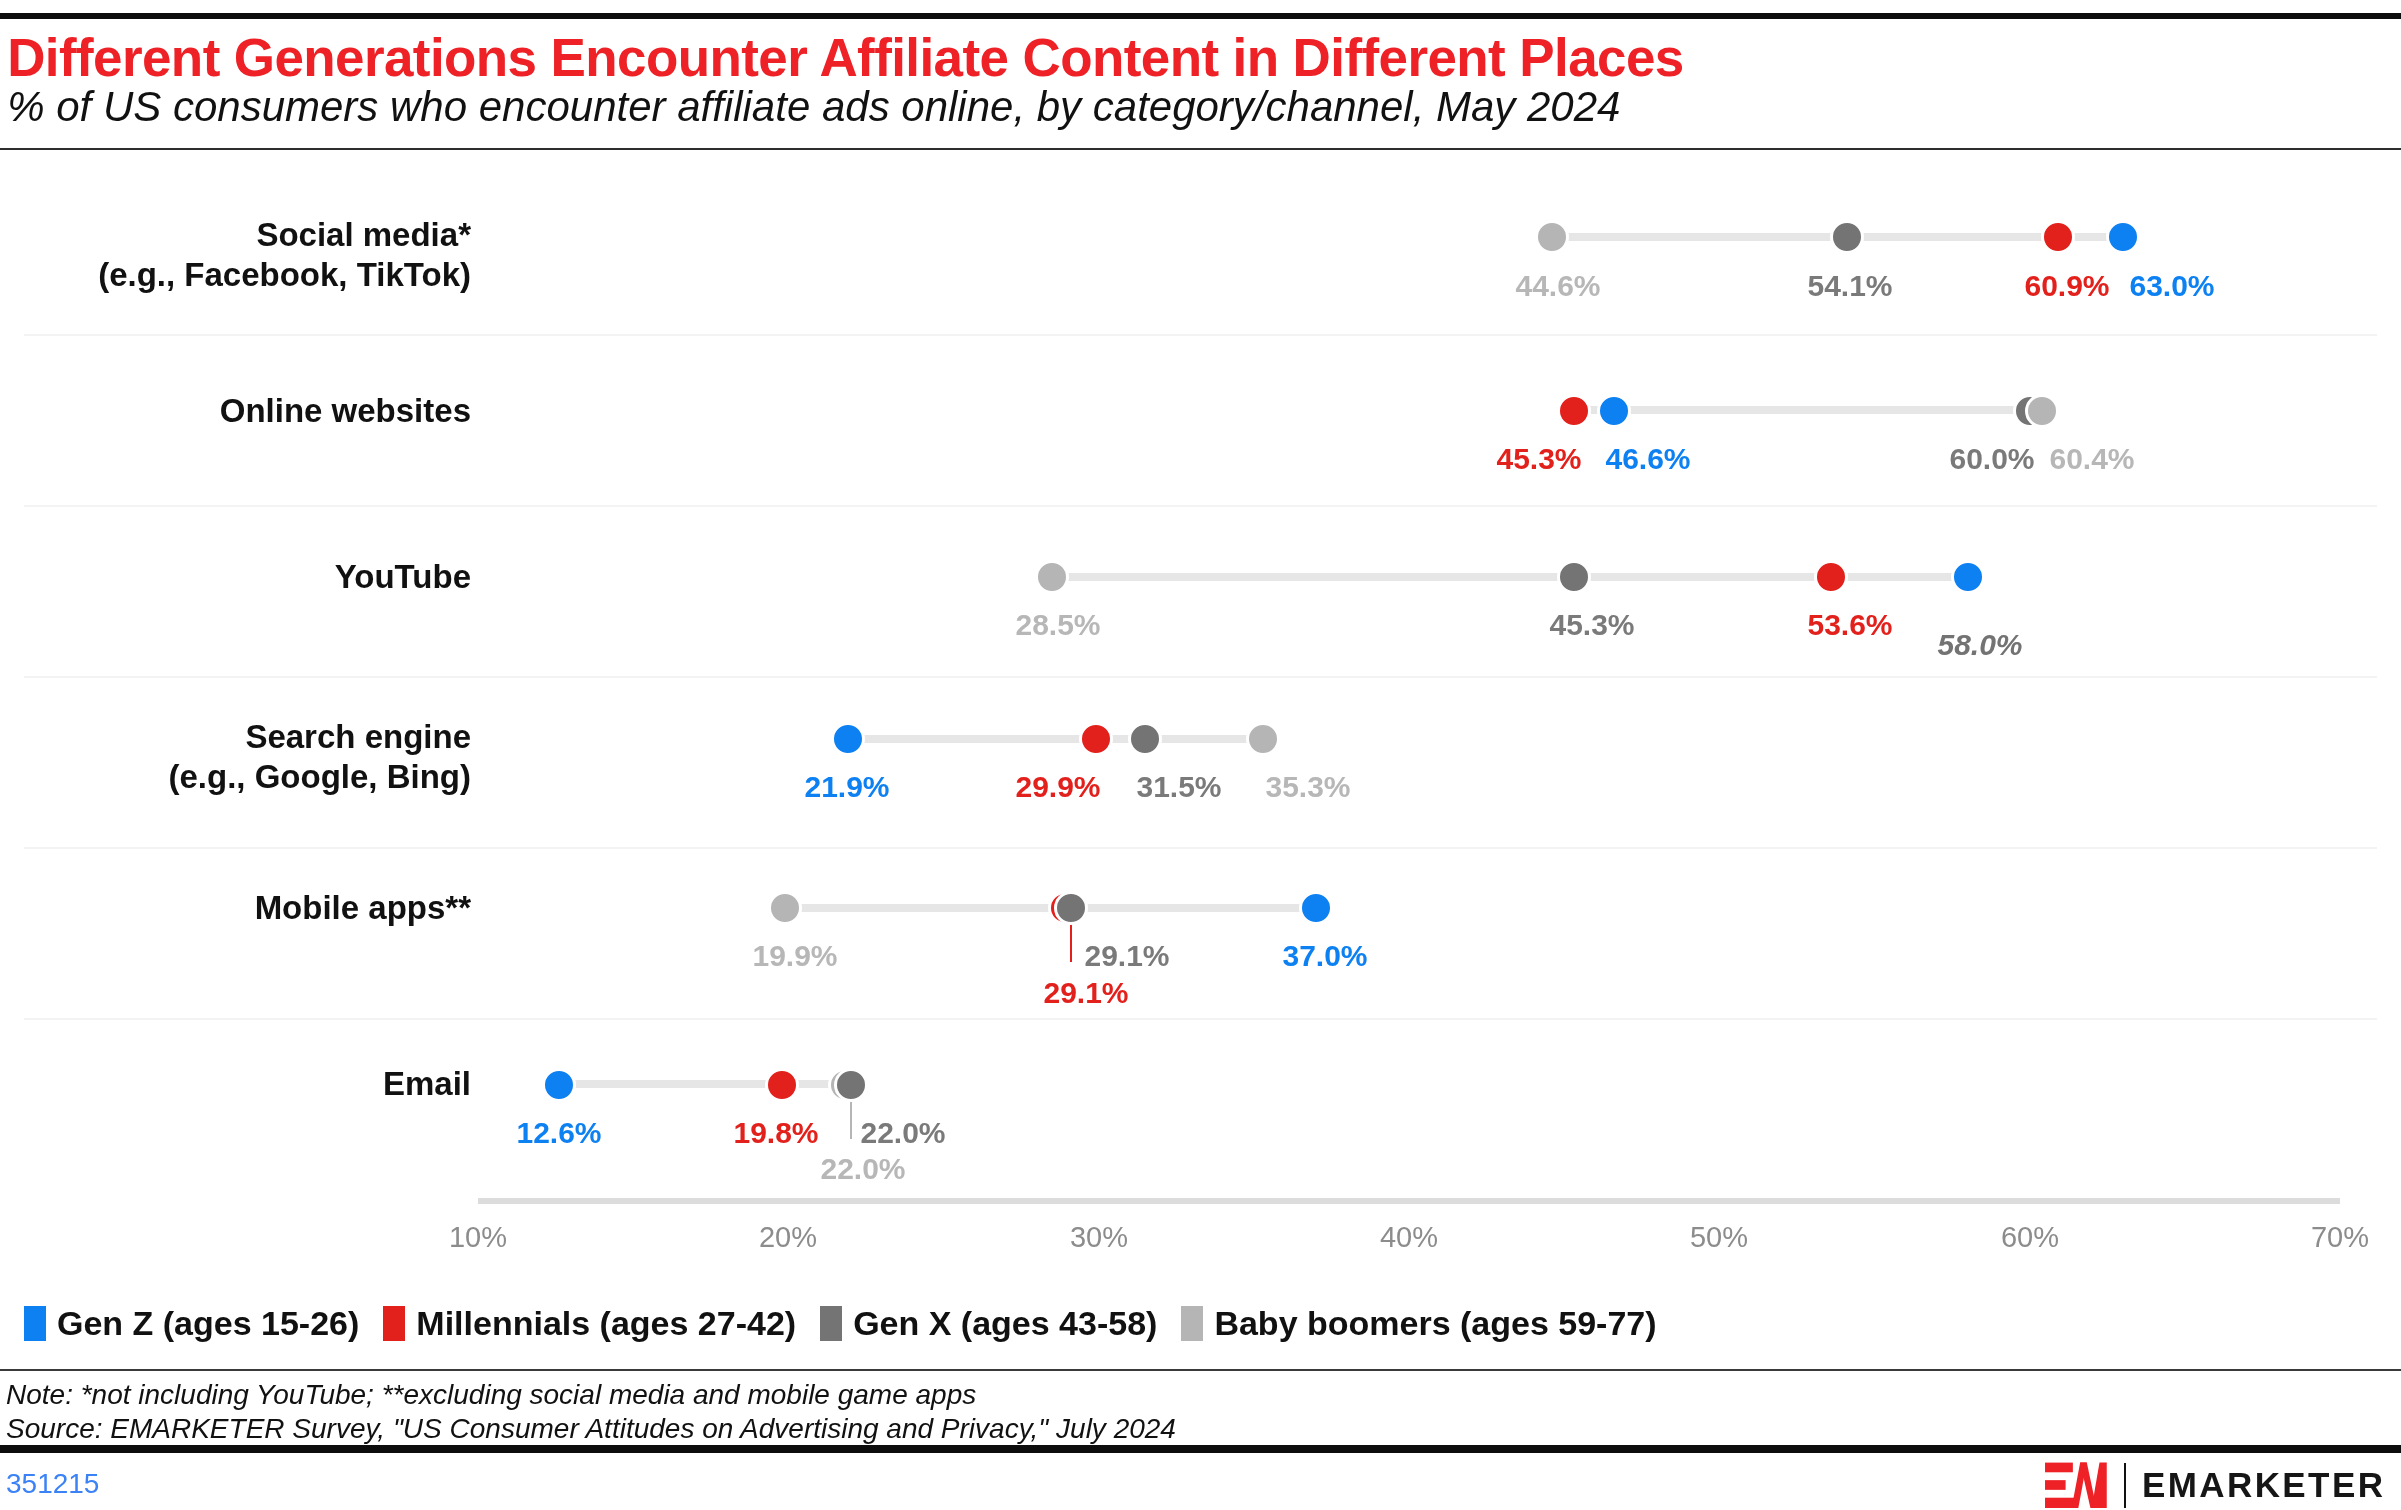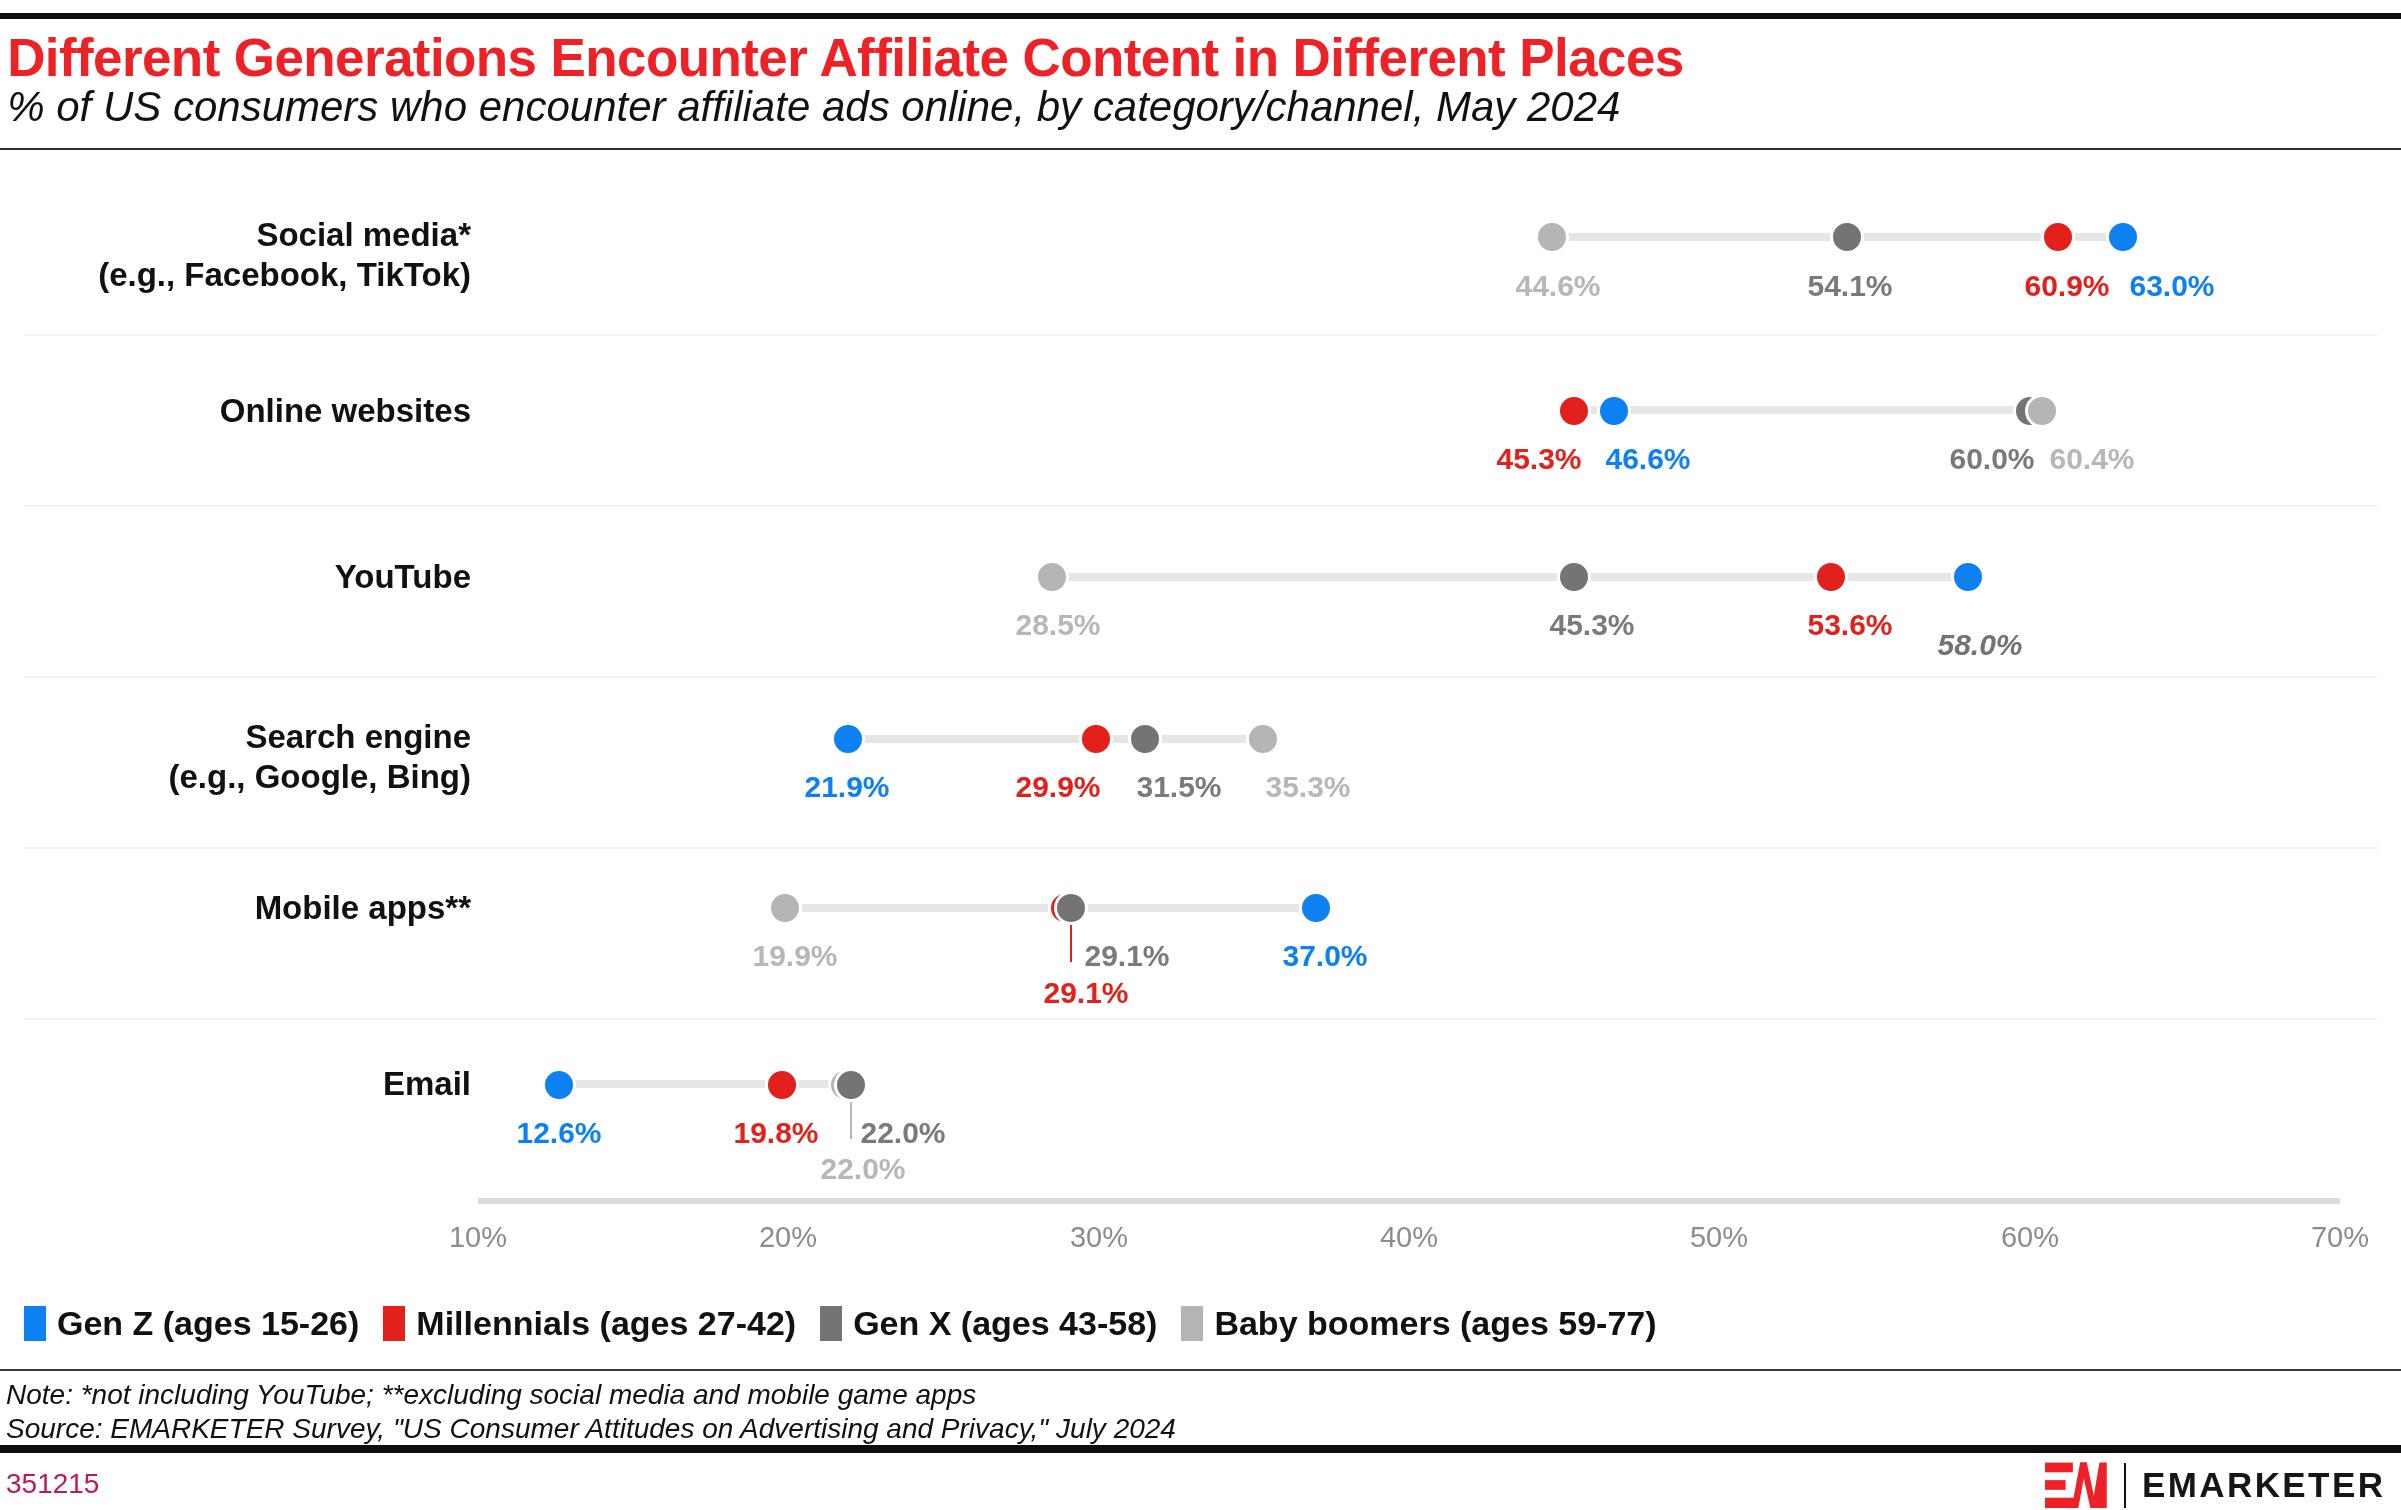--- a/index.html
+++ b/index.html
@@ -50,21 +50,21 @@
   .legend-item{display:flex;align-items:center;gap:11px;}
   .legend-swatch{width:22px;height:35px;}
   .legend-label{font-size:34px;font-weight:bold;color:#111;white-space:nowrap;}
 
   
   .notes-rule{position:absolute;left:0;top:1369px;width:100%;height:1.8px;background:#3a3a3a;}
   .note{position:absolute;left:6px;font-size:28px;font-style:italic;color:#111;white-space:nowrap;}
   .note-1{top:1379px;}
   .note-2{top:1413px;}
   .footbar{position:absolute;left:0;top:1445px;width:100%;height:7.8px;background:#0d0d0d;}
-  .chart-id{position:absolute;left:6px;top:1468px;font-size:28px;color:#be185d;}
+  .chart-id{position:absolute;left:6px;top:1468px;font-size:28px;color:#3b82f6;}
   .logo{position:absolute;right:15.7px;top:1462px;display:flex;align-items:center;gap:15.7px;justify-content:center;}
   .logo-divider{width:2.4px;height:45px;background:#111;}
   .logo-text{font-size:35px;font-weight:bold;letter-spacing:2.4px;color:#161616;white-space:nowrap;}
 </style>
 </head>
 <body>
 
 <div class="page">
 
   <div class="topbar"></div>

